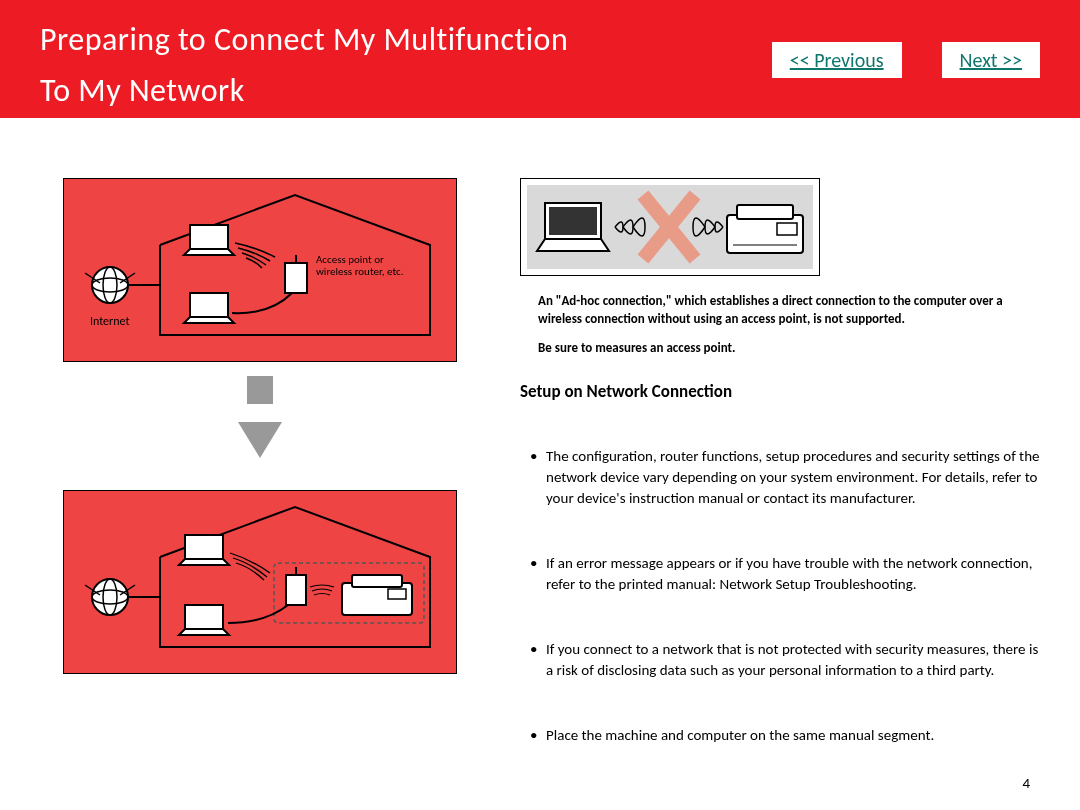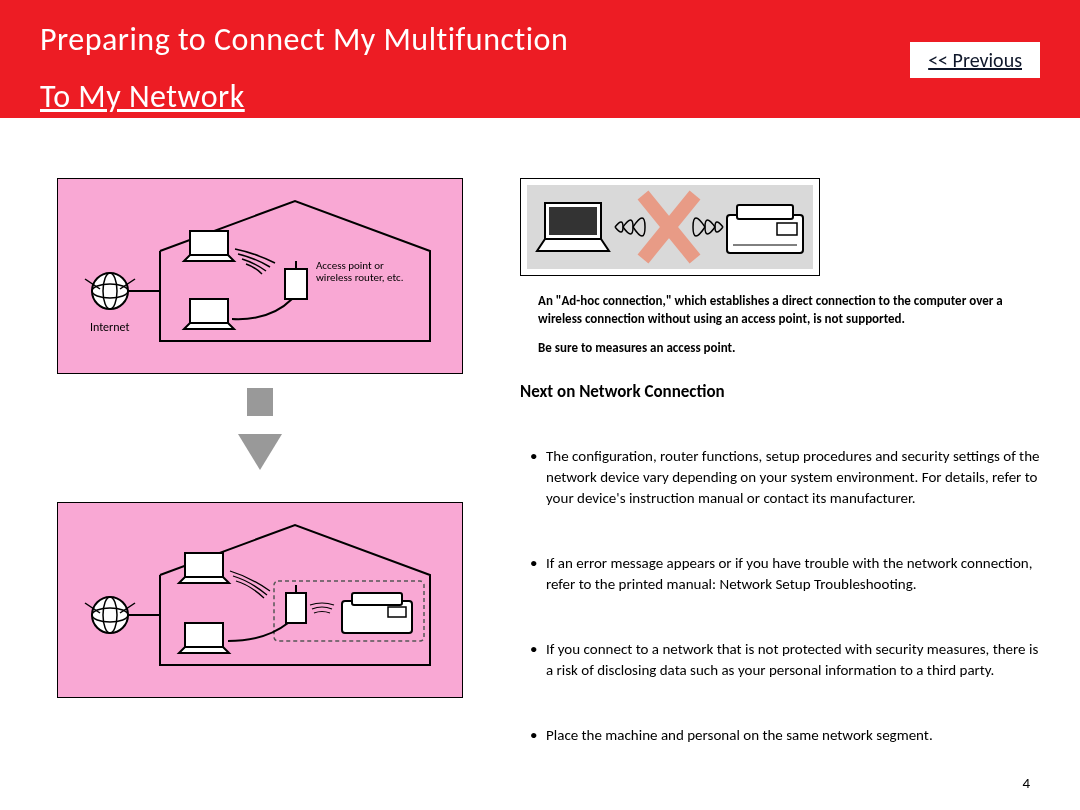--- a/index.html
+++ b/index.html
@@ -6,35 +6,35 @@
   html, body { width: 1080px; height: 810px; font-family: Calibri, "Segoe UI", Arial, sans-serif; background:#fff; color:#000; }
   .page { width:1080px; height:810px; position:relative; }
   .header {
     background:#ed1c24;
     color:#fff;
     padding: 20px 40px 22px 40px;
     position:relative;
     height:118px;
   }
   .title-line1 { font-size:32px; font-weight:400; letter-spacing:0.5px; }
-  .title-line2 { font-size:32px; font-weight:400; letter-spacing:0.5px; margin-top:18px;text-decoration:underline; }
+  .title-line2 { font-size:32px; font-weight:400; letter-spacing:0.5px; margin-top:12px; }
   .nav-btns { position:absolute; right:40px; top:42px; display:flex; gap:40px; }
   .nav-btn {
     background:#fff;
-    color:#0f172a;
+    color:#0f766e;
     font-size:20px;
     text-decoration:underline;
     padding:6px 18px;
     border:none;
     cursor:pointer;
     font-family:inherit;
   }
   .content { display:flex; padding:60px 40px 0 40px; gap:40px; }
   .left-col { width:440px; display:flex; flex-direction:column; align-items:center; }
-  .diagram-frame { border:1px solid #000; padding:12px; background:#f9a8d4; }
+  .diagram-frame { border:1px solid #000; padding:6px; background:#ef4444; }
   .arrow-down {
     margin:18px auto;
     width:0; height:0;
     border-left:22px solid transparent;
     border-right:22px solid transparent;
     border-top:36px solid #999;
     position:relative;
   }
   .arrow-stem {
     width:26px; height:28px; background:#999; margin:0 auto;
@@ -52,20 +52,21 @@
 </style>
 </head>
 <body>
 <div class="page">
 
 <div class="header">
   <div class="title-line1">Preparing to Connect My Multifunction</div>
   <div class="title-line2">To My Network</div>
   <div class="nav-btns">
     <button class="nav-btn">&lt;&lt; Previous</button>
+    <button class="nav-btn">Next &gt;&gt;</button>
   </div>
 </div>
 
 <div class="content">
 
   <div class="left-col">
 
     <div class="diagram-frame">
       <svg width="380" height="170" viewBox="0 0 380 170">
 
@@ -206,27 +207,27 @@
           <rect x="10" y="0" width="56" height="14" fill="#fff" stroke="#000" stroke-width="2" rx="2"></rect>
           <rect x="50" y="18" width="20" height="12" fill="#fff" stroke="#000" stroke-width="1.5"></rect>
           <line x1="6" y1="40" x2="70" y2="40" stroke="#000" stroke-width="1"></line>
         </g>
       </svg>
     </div>
 
     <p class="adhoc-text">An "Ad-hoc connection," which establishes a direct connection to the computer over a wireless connection without using an access point, is not supported.</p>
     <p class="adhoc-text">Be sure to measures an access point.</p>
 
-    <h3 class="notes-heading">Next on Network Connection</h3>
+    <h3 class="notes-heading">Setup on Network Connection</h3>
 
     <ul class="notes-list">
       <li>The configuration, router functions, setup procedures and security settings of the network device vary depending on your system environment. For details, refer to your device's instruction manual or contact its manufacturer.</li>
       <li>If an error message appears or if you have trouble with the network connection, refer to the printed manual: Network Setup Troubleshooting.</li>
       <li>If you connect to a network that is not protected with security measures, there is a risk of disclosing data such as your personal information to a third party.</li>
-      <li>Place the machine and personal on the same network segment.</li>
+      <li>Place the machine and computer on the same manual segment.</li>
     </ul>
 
   </div>
 </div>
 
 <div class="page-num">4</div>
 
 </div>
 
 </body></html>

